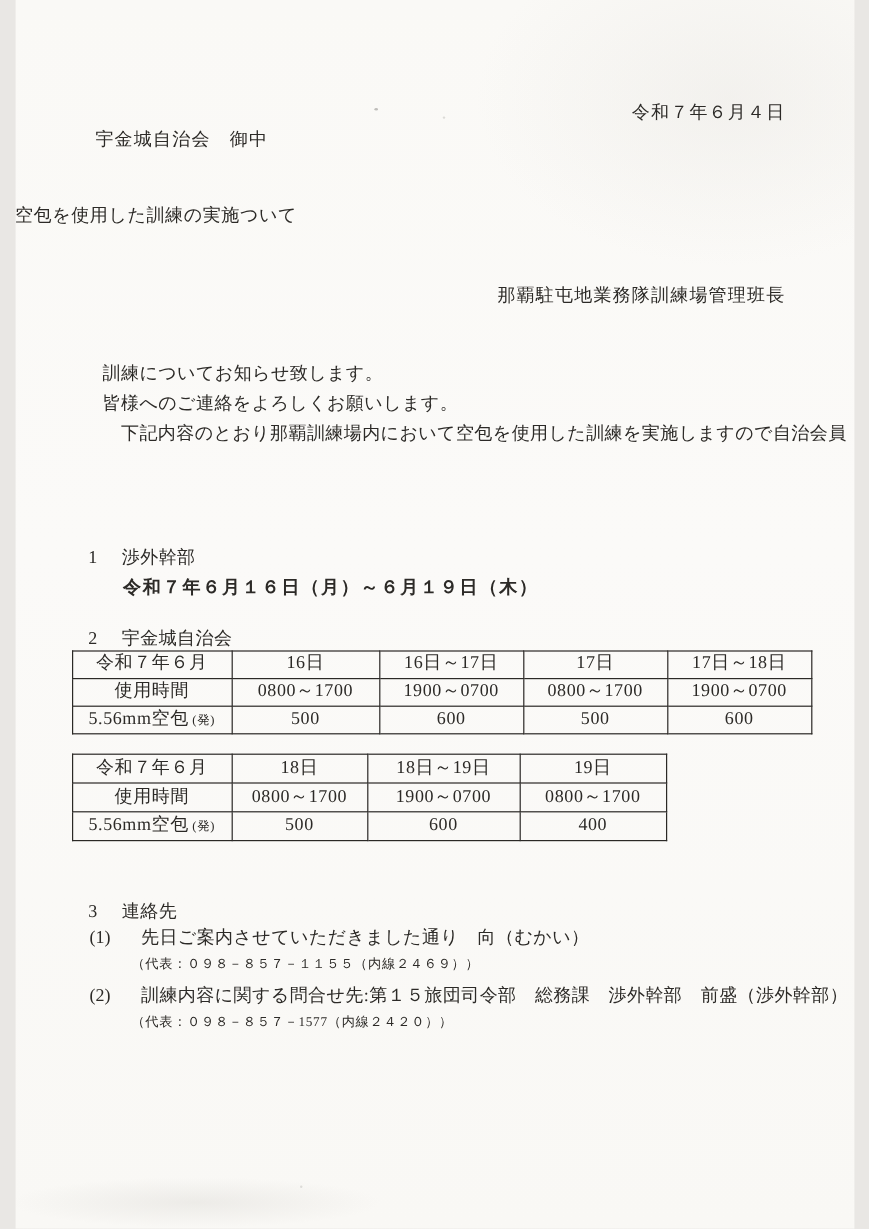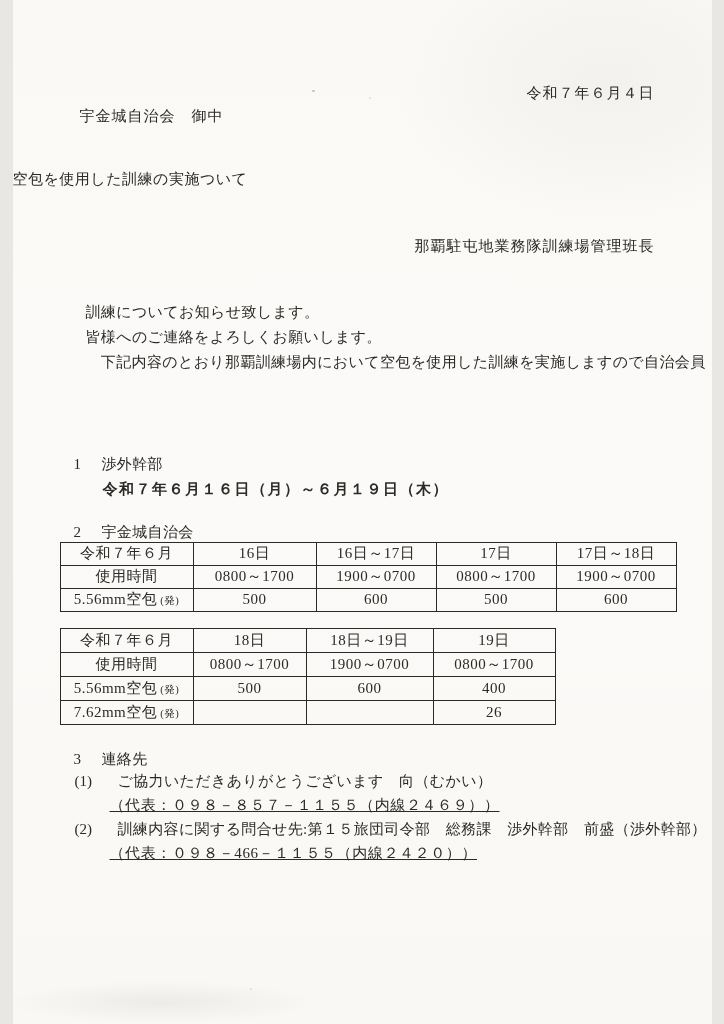--- a/index.html
+++ b/index.html
@@ -40,21 +40,21 @@
     padding:1px 2px;line-height:1.15;
     font-size:15px;letter-spacing:.5px;
     overflow:hidden;white-space:nowrap;
   }
   .t1 td{height:20px;}
   .t2 td{height:21px;}
   td.ammo-label{text-align:left;padding-left:5px;letter-spacing:0;}
   .unit-note{font-size:10.5px;margin-left:3px;}
   .contact-row{left:62px;white-space:nowrap;}
   .contact-no{display:inline-block;width:43px;letter-spacing:0;}
-  .contact-phone{left:97px;font-size:15px;letter-spacing:.6px;text-decoration:underline;}
+  .contact-phone{left:97px;font-size:11px;letter-spacing:.6px;}
   .c1{top:772px;}
   .p1{top:796px;}
   .c2{top:820px;}
   .p2{top:844px;}
   .speck{position:absolute;border-radius:50%;background:rgba(120,117,112,.45);}
   .speck-a{top:90px;left:299px;width:3px;height:2px;}
   .speck-b{top:97px;left:356px;width:2px;height:2px;opacity:.5;}
   .speck-c{top:988px;left:237px;width:2px;height:2px;opacity:.45;}
 </style>
 </head>
@@ -141,36 +141,30 @@
         <td>0800～1700</td>
         <td>1900～0700</td>
         <td>0800～1700</td>
       </tr>
       <tr>
         <td class="ammo-label"><span>5.56mm空包</span><span class="unit-note">(発)</span></td>
         <td>500</td>
         <td>600</td>
         <td>400</td>
       </tr>
-      <tr>
-        <td class="ammo-label"><span>7.62mm空包</span><span class="unit-note">(発)</span></td>
-        <td></td>
-        <td></td>
-        <td>26</td>
-      </tr>
     </tbody>
   </table>
 
   <div class="abs sec sec3-head">
     <span class="sec-no">3</span><span>連絡先</span>
   </div>
 
   <div class="abs contact-row c1">
-    <span class="contact-no">(1)</span><span>ご協力いただきありがとうございます　向（むかい）</span>
+    <span class="contact-no">(1)</span><span>先日ご案内させていただきました通り　向（むかい）</span>
   </div>
   <div class="abs contact-phone p1">（代表：０９８－８５７－１１５５（内線２４６９））</div>
 
   <div class="abs contact-row c2">
     <span class="contact-no">(2)</span><span>訓練内容に関する問合せ先:第１５旅団司令部　総務課　渉外幹部　前盛（渉外幹部）</span>
   </div>
-  <div class="abs contact-phone p2">（代表：０９８－466－１１５５（内線２４２０））</div>
+  <div class="abs contact-phone p2">（代表：０９８－８５７－1577（内線２４２０））</div>
 
 </div>
 
 </body></html>

